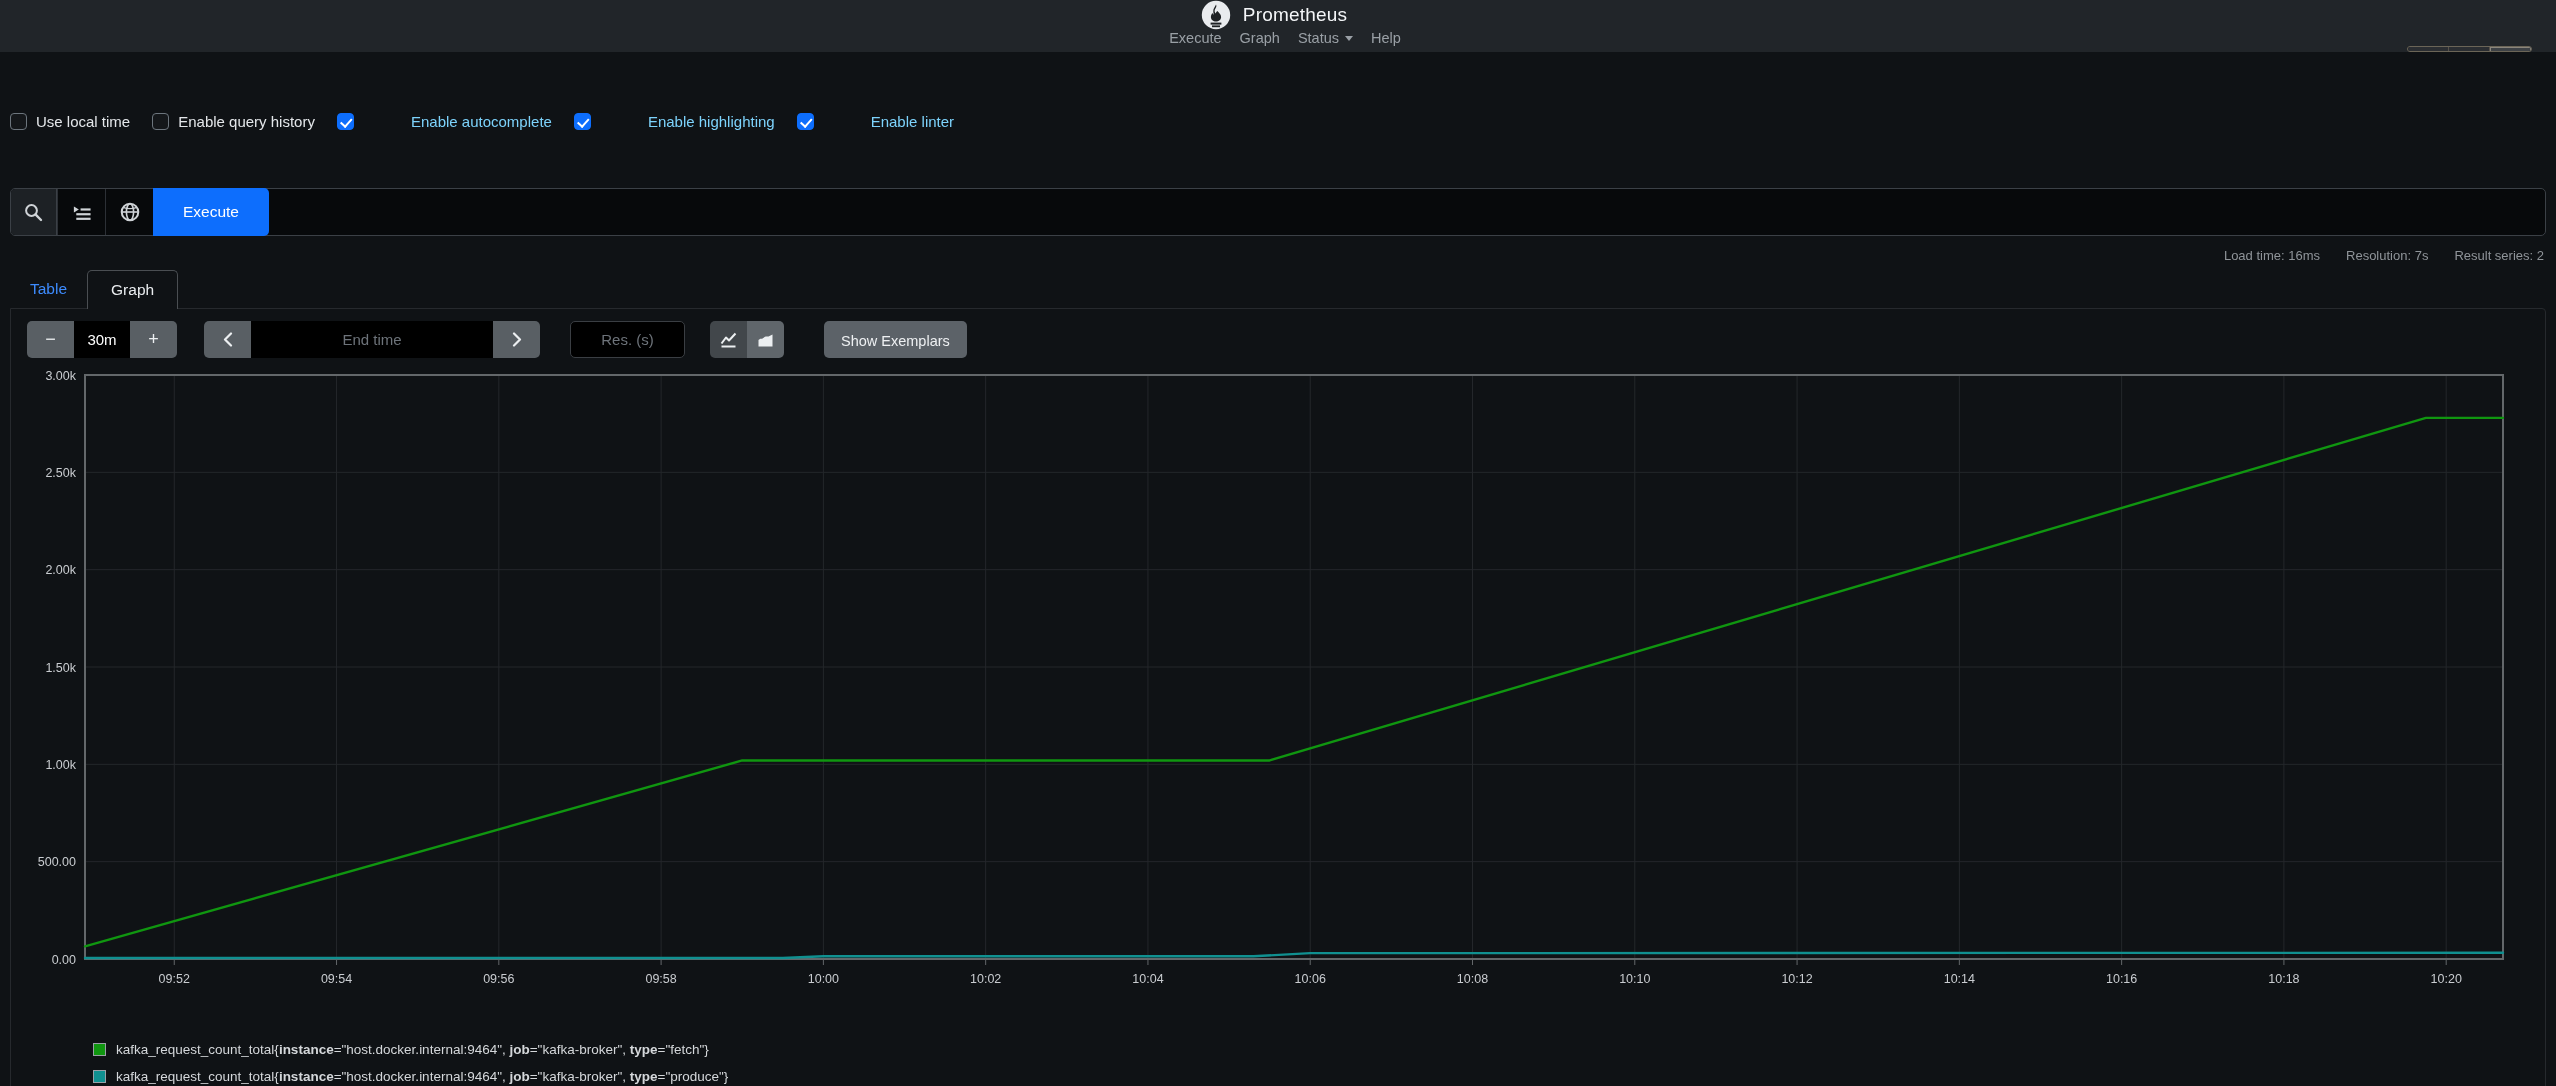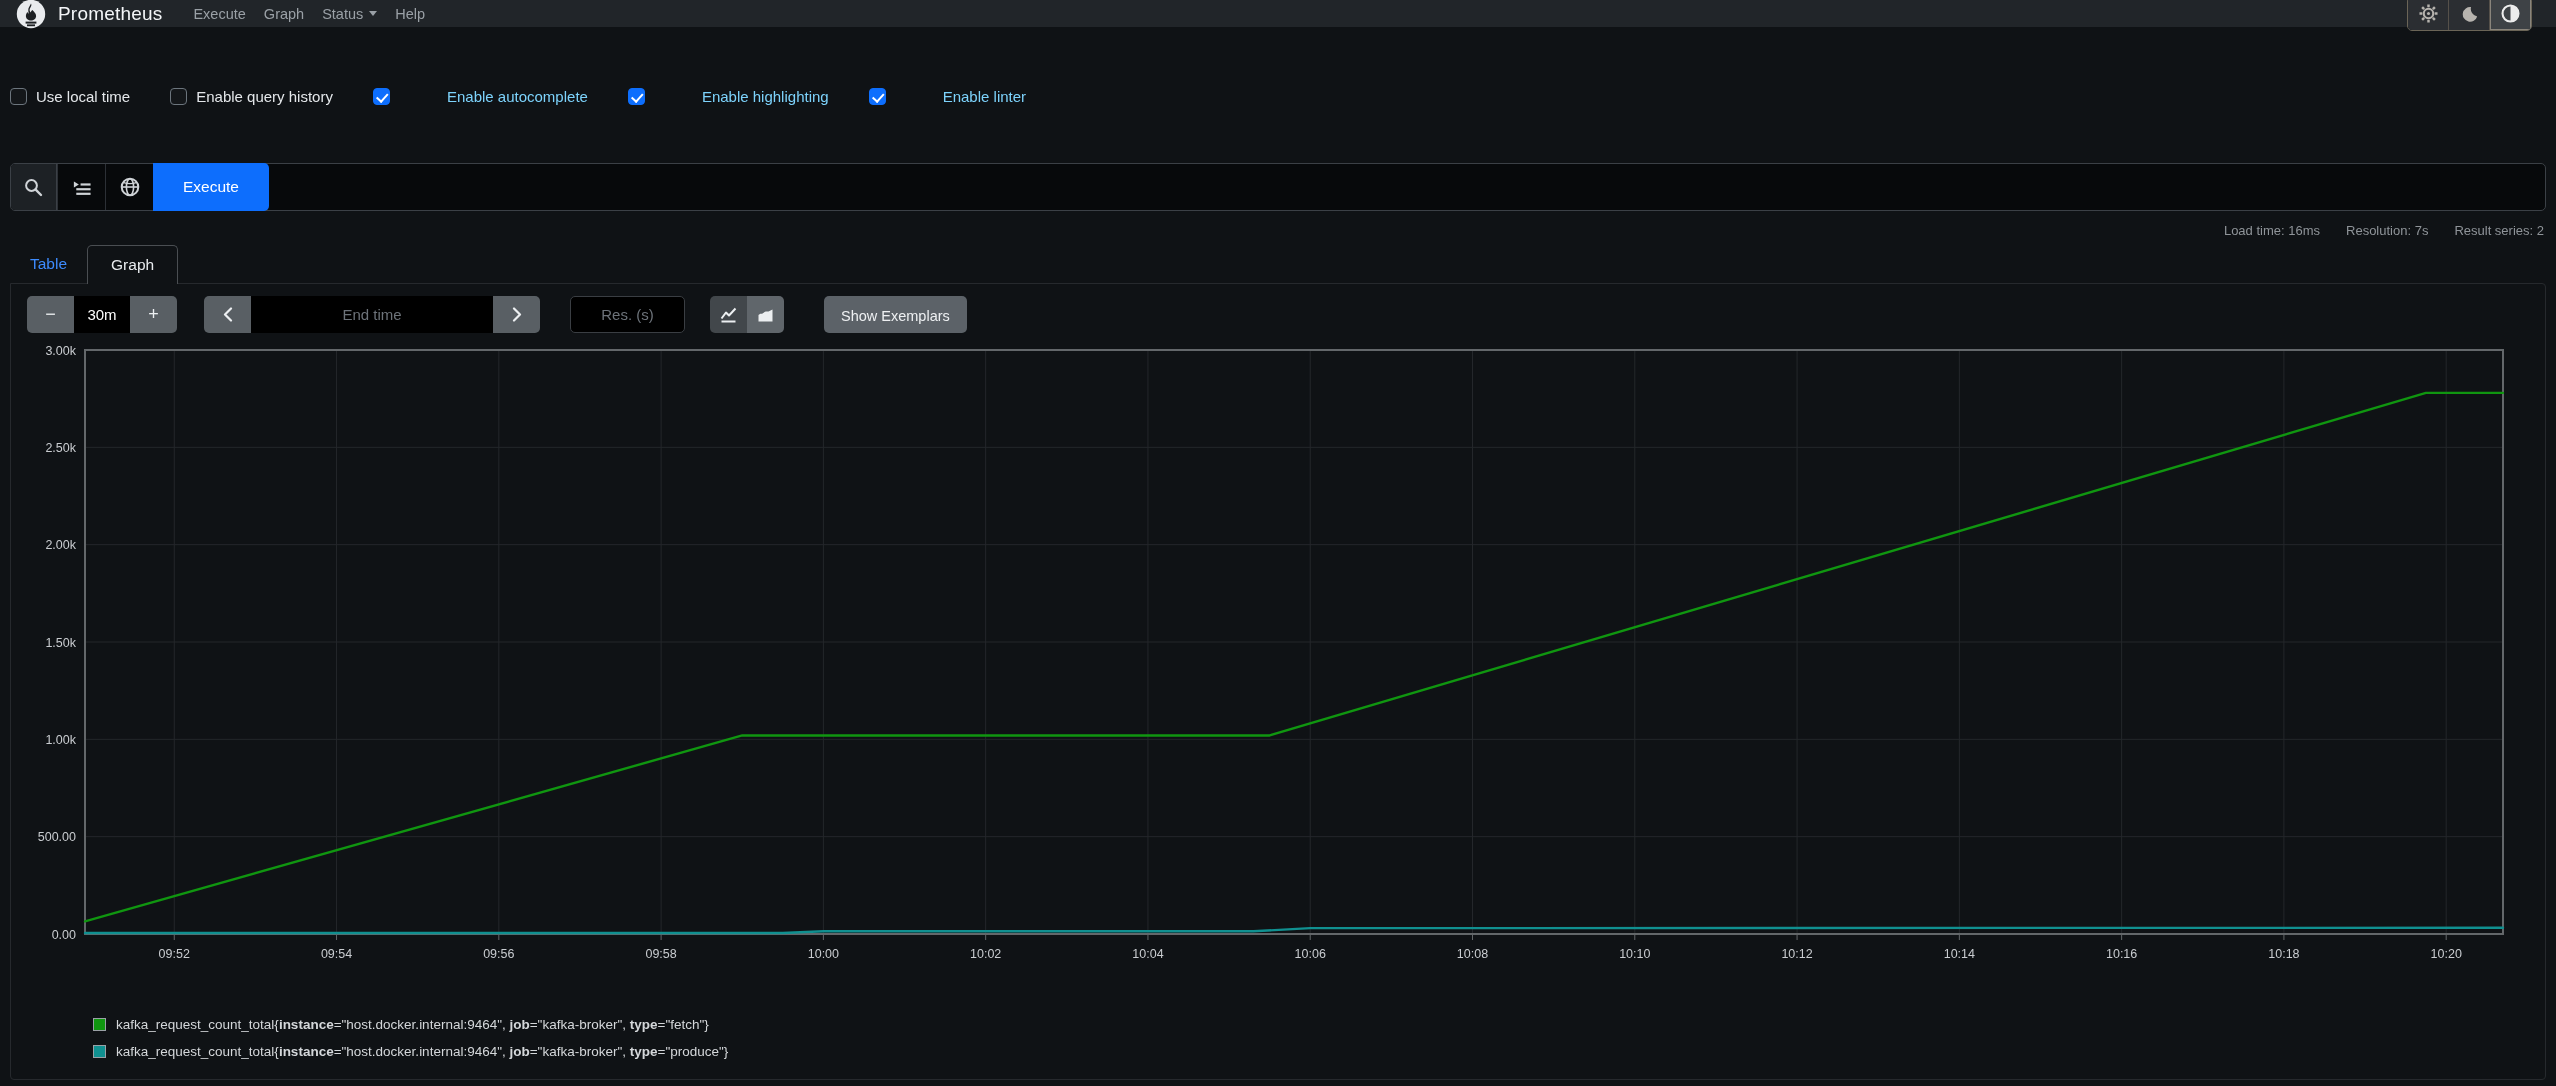--- a/index.html
+++ b/index.html
@@ -1,33 +1,33 @@
 <!DOCTYPE html>
 <html><head>
 <meta charset="utf-8">
 <style>
   * { margin:0; padding:0; box-sizing:border-box; }
   html,body { width:2556px; height:1086px; background:#0f1215; overflow:hidden;
               font-family:"Liberation Sans","DejaVu Sans",sans-serif; }
 
   
-  .navbar { height:27px; background:#212529; display:flex; align-items:center; padding:0 24px 0 16px; }
+  .navbar { height:52px; background:#212529; display:flex; align-items:center; padding:0 24px 0 16px;flex-direction:column; }
   .brand { display:flex; align-items:center; gap:12px; }
   .logo { width:30px; height:30px; }
   .brand-title { color:#f4f6f8; font-size:19px; letter-spacing:.2px; }
   .nav-links { display:flex; align-items:center; margin-left:22px; }
   .nav-link { color:#9aa0a6; font-size:14.5px; padding:0 9px; cursor:pointer; display:flex; align-items:center; gap:6px;}
   .caret { width:0; height:0; border-left:4.5px solid transparent; border-right:4.5px solid transparent; border-top:5px solid #9aa0a6; display:inline-block; }
   .theme-group { margin-left:auto; display:flex; border:1px solid #6b6557; border-radius:5px; overflow:hidden; }
   .theme-btn { width:41px; height:33px; background:#2b2e32; display:flex; align-items:center; justify-content:center; border-right:1px solid #56514a; cursor:pointer; }
   .theme-btn:last-child { border-right:none; }
   .theme-btn.active { background:#3e4246; outline:1px solid #8a857c; outline-offset:-1px; }
 
   
-  .options-row { display:flex; align-items:center; gap:40px; padding:24px 10px 0 10px; height:114px; }
+  .options-row { display:flex; align-items:center; gap:22px; padding:24px 10px 0 10px; height:114px; }
   .option { display:flex; align-items:center; gap:9px; cursor:pointer; }
   .cb { width:17px; height:17px; border-radius:4px; border:1px solid #6c757d; background:#14171a; position:relative; flex:none; }
   .option.checked .cb { background:#0d6efd; border-color:#0d6efd; }
   .option.checked .cb::after { content:""; position:absolute; left:5.5px; top:2.5px; width:4.5px; height:8.5px;
       border-right:2px solid #fff; border-bottom:2px solid #fff; transform:rotate(42deg); }
   .option .opt-label { color:#e4e7ea; font-size:15px; }
   .option.checked .opt-label { color:#7dd3fc;margin-left:48px; }
 
   
   .query-row { margin:22px 10px 0 10px; height:48px; display:flex; border:1px solid #3b4046; border-radius:5px; background:#07090b; }

